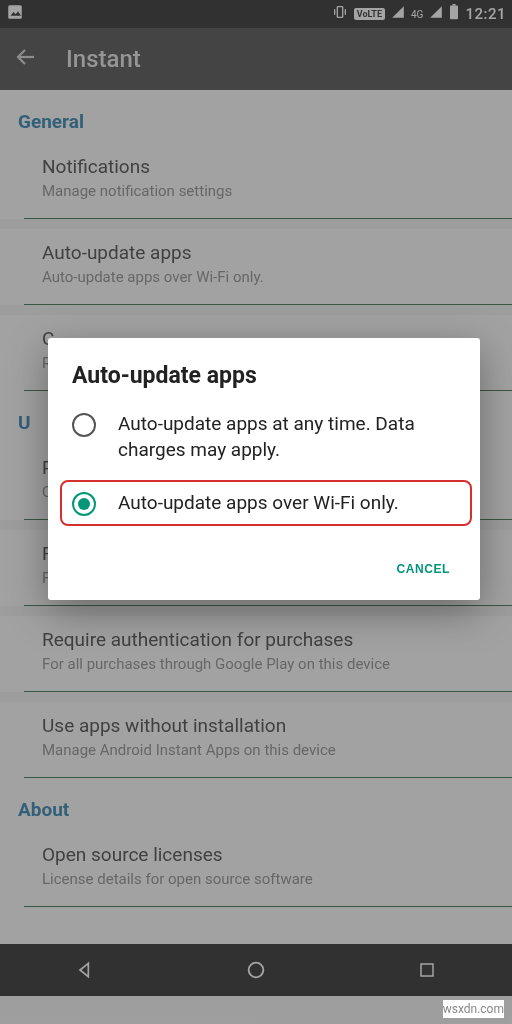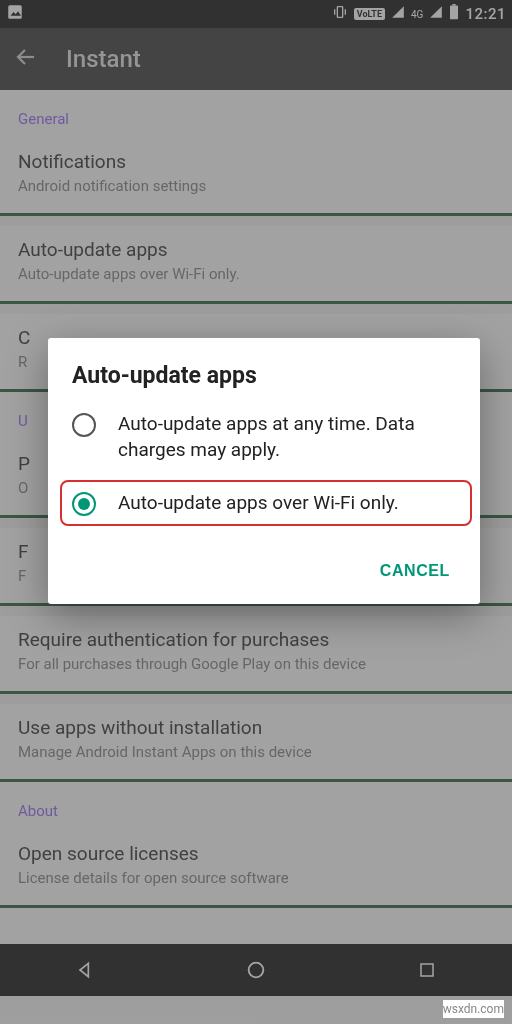--- a/index.html
+++ b/index.html
@@ -13,40 +13,40 @@
   .sb-icon { display: inline-block; }
   .volte { background: #fff; color: #000; font-size: 9px; font-weight: 700; padding: 1px 3px; border-radius: 2px; }
 
   
   .appbar { height: 62px; background: #2b2b2a; color: #e7e7e5; display: flex; align-items: center; padding: 0 14px; gap: 28px; }
   .appbar .title { font-size: 24px; font-weight: 500; color: #ddd; }
   .back-arrow svg { stroke: #ccc; }
 
   
   .content { background: #fafafa; height: calc(1024px - 28px - 62px - 52px - 28px); overflow: hidden; }
-  .section-header { color: #8b5cf6; font-size: 15px; font-weight: 400; padding: 20px 18px 10px; }
-  .item { padding: 12px 18px 18px; background: #fafafa; border-bottom: 3px solid #14532d; }
+  .section-header { color: #0369a1; font-size: 19px; font-weight: 700; padding: 20px 18px 10px; }
+  .item { padding: 12px 18px 18px; background: #fafafa; border-bottom: 1px solid #14532d; margin-left: 24px; }
   .item .primary { font-size: 19px; color: #222; }
   .item .secondary { font-size: 15px; color: #777; margin-top: 4px; }
   .gap { height: 10px; background: #f0f0f0; }
 
   
   .scrim { position: absolute; inset: 0; background: rgba(90,90,90,0.55); }
 
   
   .dialog { position: absolute; left: 48px; right: 32px; top: 338px; background: #fff; border-radius: 3px; box-shadow: 0 12px 40px rgba(0,0,0,0.35); padding: 24px 20px 16px 24px; }
   .dialog .dtitle { font-size: 23px; font-weight: 700; color: #222; margin-bottom: 22px; }
   .option { display: flex; align-items: flex-start; gap: 22px; margin-bottom: 18px; }
   .radio { flex: 0 0 24px; width: 24px; height: 24px; border: 2.5px solid #555; border-radius: 50%; margin-top: 2px; position: relative; }
   .radio.selected { border-color: #009678; }
   .radio.selected::after { content: ""; position: absolute; inset: 4px; background: #009678; border-radius: 50%; }
   .option .olabel { font-size: 19px; color: #222; line-height: 1.35; }
   .option.highlight { border: 2px solid #d62f2f; border-radius: 8px; padding: 8px 10px; margin-left: -12px; margin-right: -12px; }
   .dialog-actions { display: flex; justify-content: flex-end; padding-top: 10px; }
-  .dialog-actions .btn { font-size: 16px; font-weight: 700; color: #009678; letter-spacing: 0.6px; padding: 8px 10px; background: none; border: none; cursor: pointer; }
+  .dialog-actions .btn { font-size: 12px; font-weight: 700; color: #009678; letter-spacing: 0.6px; padding: 8px 10px; background: none; border: none; cursor: pointer; }
 
   
   .navbar { position: absolute; bottom: 28px; left: 0; right: 0; height: 52px; background: #000; display: flex; align-items: center; justify-content: space-around; }
   .navbtn { width: 28px; height: 28px; display:flex; align-items:center; justify-content:center; }
 
   
   .watermark { position: absolute; bottom: 6px; right: 8px; font-size: 12px; color: #888; background: #fff; padding: 2px 0; }
 </style>
 </head>
 <body>
@@ -100,21 +100,21 @@
         </svg>
     </span>
     <span class="title">Instant</span>
   </div>
 
   <div class="content">
     <div class="section-header">General</div>
 
     <div class="item">
       <div class="primary">Notifications</div>
-      <div class="secondary">Android notification settings</div>
+      <div class="secondary">Manage notification settings</div>
     </div>
     <div class="gap"></div>
 
     <div class="item">
       <div class="primary">Auto-update apps</div>
       <div class="secondary">Auto-update apps over Wi-Fi only.</div>
     </div>
     <div class="gap"></div>
 
     <div class="item">

